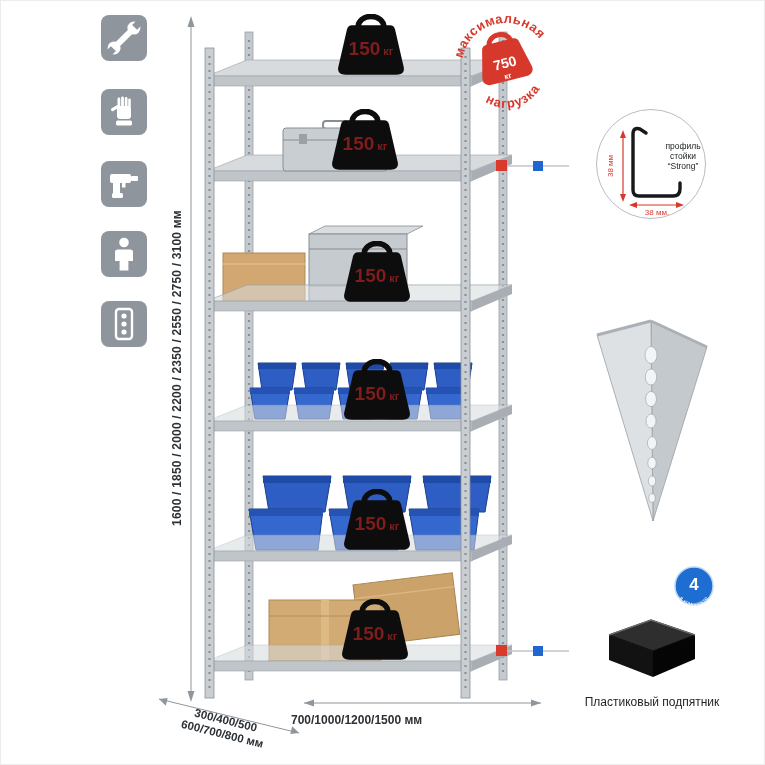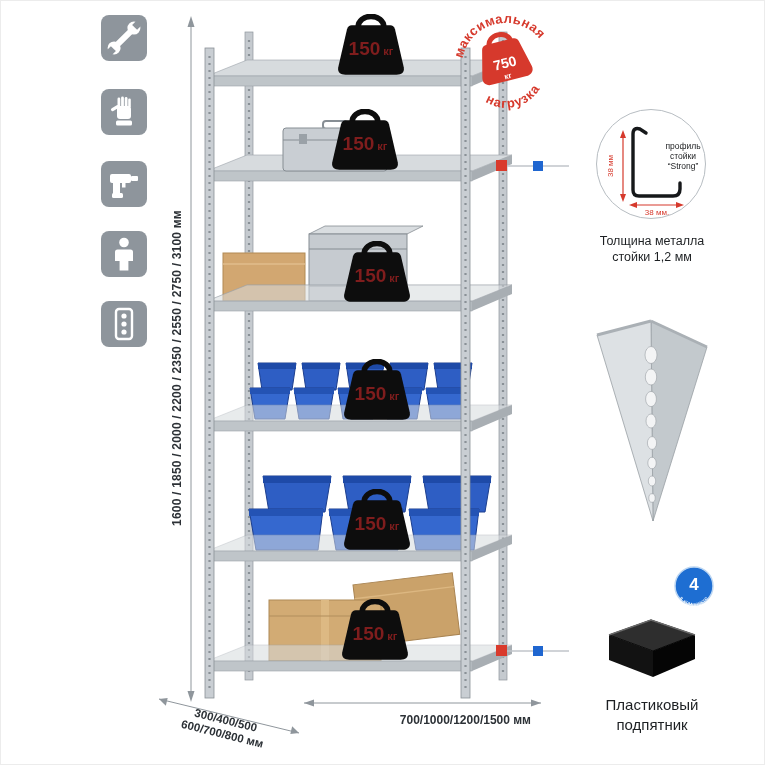--- a/index.html
+++ b/index.html
@@ -16,31 +16,31 @@
   }
   .weight-badge{position:absolute;width:96px;height:64px;z-index:5;}
   .weight-badge svg{position:absolute;left:0;top:0;width:96px;height:64px;}
   .wtxt{position:absolute;left:0;right:0;top:25px;text-align:center;color:#7f1d1d;font-weight:bold;font-size:19px;line-height:1;}
   .wtxt .unit{font-size:11px;margin-left:3px;}
   .stamp{position:absolute;left:445px;top:4px;z-index:6;}
   .depth-label{
     position:absolute;left:148px;top:712px;width:150px;text-align:center;
     transform:rotate(14deg);font-size:11.5px;font-weight:600;color:#2c3136;line-height:1.25;
   }
-  .width-label{position:absolute;left:290px;top:712px;width:240px;text-align:right;font-size:12px;font-weight:600;color:#2c3136;}
+  .width-label{position:absolute;left:290px;top:712px;width:240px;text-align:left;font-size:12px;font-weight:600;color:#2c3136;}
   .dim-svg{position:absolute;}
   .profile-circle{
     position:absolute;left:595px;top:108px;width:110px;height:110px;border-radius:50%;
     background:#fff;border:1.5px solid #b7bdc2;box-sizing:border-box;
   }
   .profile-circle svg{position:absolute;left:-1px;top:-1px;width:110px;height:110px;}
   .profile-caption{position:absolute;left:583px;top:232px;width:136px;text-align:center;font-size:12.5px;color:#1d2023;line-height:1.3;}
   .post-svg{position:absolute;left:588px;top:312px;}
   .foot-svg{position:absolute;left:592px;top:560px;}
-  .foot-caption{position:absolute;left:583px;top:694px;width:136px;text-align:center;font-size:15px;color:#1d2023;line-height:1.3;}
+  .foot-caption{position:absolute;left:583px;top:694px;width:136px;text-align:center;font-size:12px;color:#1d2023;line-height:1.3;}
 </style>
 </head>
 <body>
 
 <div class="canvas">
 
   <div class="tile" style="top:14px">
     <svg viewBox="0 0 46 46">
       <g transform="rotate(45 23 23)" fill="#fff">
         <rect x="20" y="9" width="6" height="28" rx="2"></rect>
@@ -321,21 +321,20 @@
       <path d="M50 24 L44 20 Q37 18 37 25 L37 81 Q37 87 43 87 L77 87 Q84 87 84 80 L84 74" stroke="#16181a" stroke-width="3.4" fill="none" stroke-linecap="round"></path>
       <line x1="37" y1="96" x2="84" y2="96" stroke="#d6392c" stroke-width="1.2"></line>
       <polygon points="33,96 41,93 41,99" fill="#d6392c"></polygon>
       <polygon points="88,96 80,93 80,99" fill="#d6392c"></polygon>
       <text x="61" y="106" text-anchor="middle" font-size="8" fill="#d6392c">38 мм.</text>
       <text x="87" y="40" text-anchor="middle" font-size="8.5" fill="#1d1f21">профиль</text>
       <text x="87" y="50" text-anchor="middle" font-size="8.5" fill="#1d1f21">стойки</text>
       <text x="87" y="60" text-anchor="middle" font-size="8.5" fill="#1d1f21">“Strong”</text>
     </svg>
   </div>
-  <div class="profile-caption">Толщина металла стойки 1,2 мм</div>
 
   <svg class="post-svg" width="125" height="215" viewBox="0 0 125 215">
     <polygon points="62,8 118,34 64,208" fill="#c3c9cd" stroke="#99a0a5" stroke-width="0.8"></polygon>
     <polygon points="8,22 62,8 64,208" fill="#dde1e4" stroke="#99a0a5" stroke-width="0.8"></polygon>
     <line x1="8" y1="22" x2="62" y2="8" stroke="#aab0b5" stroke-width="3"></line>
     <line x1="62" y1="8" x2="118" y2="34" stroke="#aab0b5" stroke-width="3"></line>
     <g fill="#f3f4f5" stroke="#9aa0a5" stroke-width="0.6">
       <ellipse cx="62" cy="42" rx="6" ry="8.5"></ellipse>
       <ellipse cx="62" cy="64" rx="5.7" ry="8"></ellipse>
       <ellipse cx="62" cy="86" rx="5.4" ry="7.6"></ellipse>

